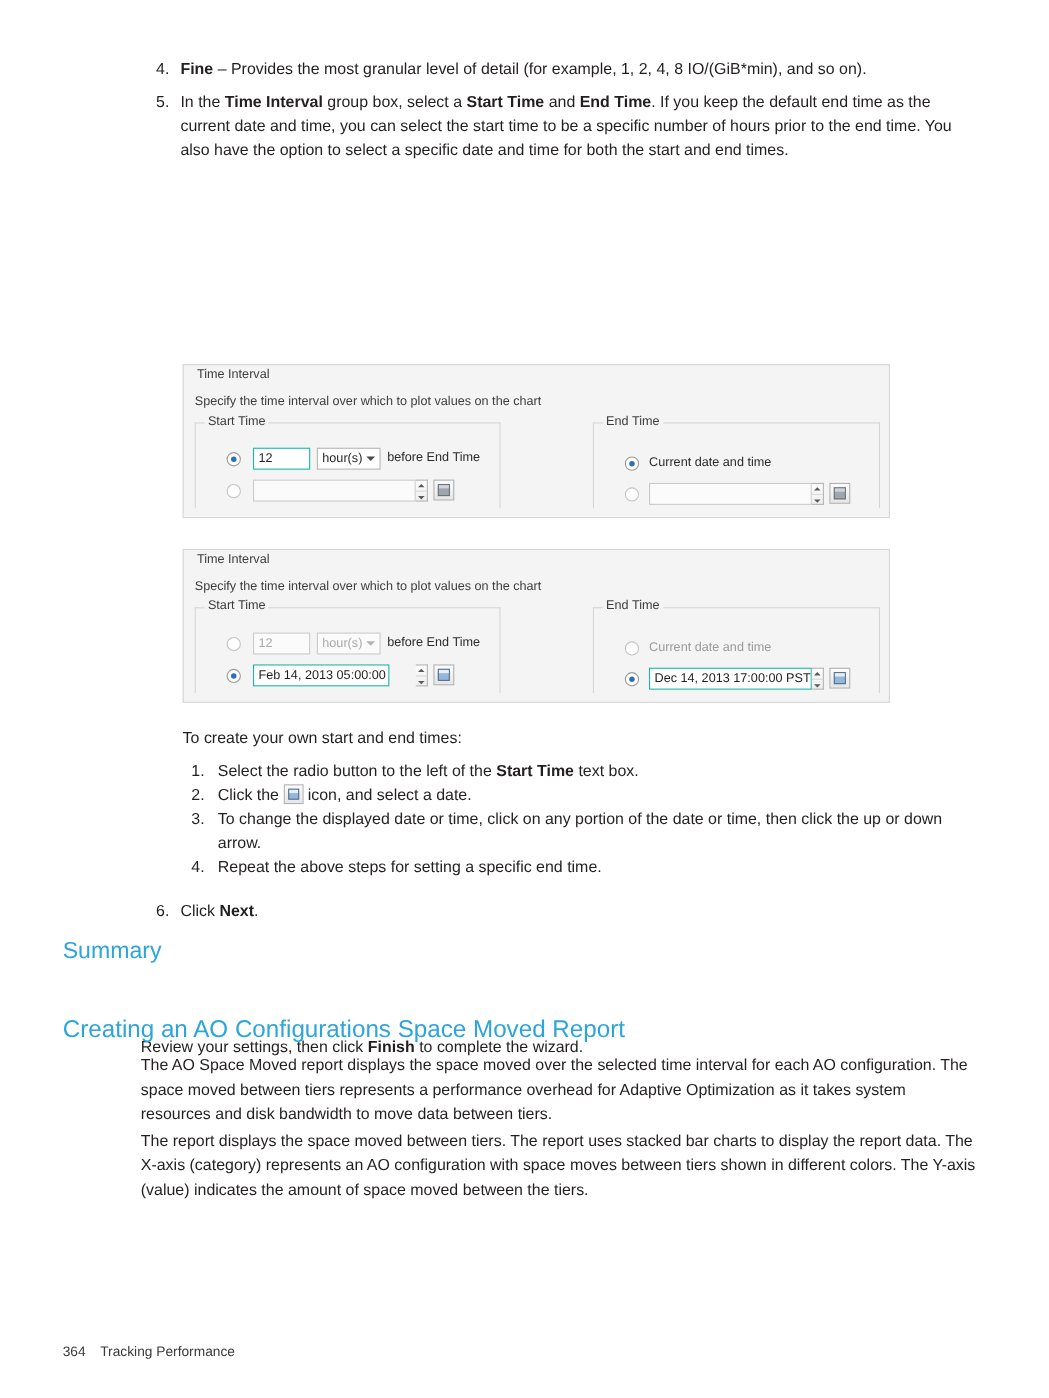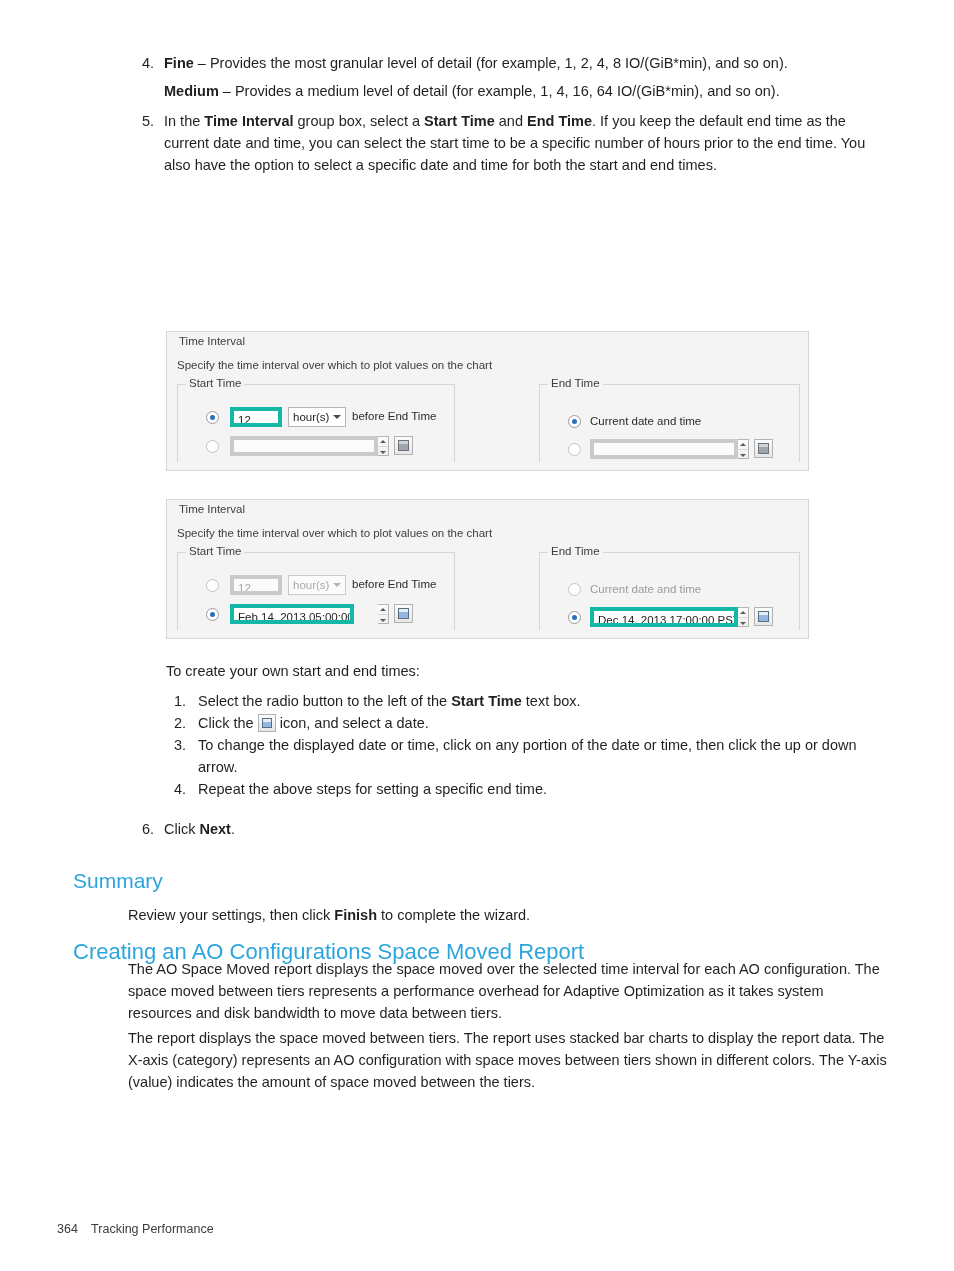--- a/index.html
+++ b/index.html
@@ -115,21 +115,21 @@
     position: absolute;
     left: 3px; top: 3px;
     width: 5px; height: 5px;
     border-radius: 50%;
     background: #2b6fba;
   }
   .radio.off { border-color: #c3c3c3; }
 
   .txtbox {
     position: absolute;
-    border: 4px solid #14b8a6;
+    border: 1px solid #14b8a6;
     background: #ffffff;
     box-sizing: border-box;
     font-size: 11.5px;
     color: #1f1f1f;
     padding: 2px 4px;
     line-height: 15px;
     overflow: hidden;
     white-space: nowrap;
   }
   .txtbox.dim { color: #a8a8a8; border-color: #cacaca; background: #fbfbfb; }
@@ -266,36 +266,36 @@
     left: 128px;
     top: 818px;
     font-size: 14.5px;
   }
   .step6 .step-num { width: 26px; }
   .step6 .step-body { margin-left: 36px; }
 
   
   h2.sec {
     position: absolute;
-    margin: 16px;
+    margin: 0;
     font-weight: normal;
     color: #2ca5dc;
     font-size: 21px;
   }
   #h-summary { left: 57px; top: 853px; }
   #h-creating { left: 57px; top: 923px; font-size: 22px; }
 
   .para {
     position: absolute;
     left: 128px;
     width: 760px;
     font-size: 14.5px;
     line-height: 1.52;
   }
-  #p-summary  { top: 904px; }
+  #p-summary  { top: 941px; }
   #p-ao1      { top: 958px; }
   #p-ao2      { top: 1027px; }
 
   
   .footer {
     position: absolute;
     left: 57px;
     top: 1222px;
     font-size: 12.5px;
     color: #3b3b3b;
@@ -306,21 +306,20 @@
 <body>
 
 <div class="page">
 
   <div class="steps">
 
     <div class="step" style="margin-bottom:8px;">
       <div class="step-num">4.</div>
       <div class="step-body">
         <p><b class="b">Fine</b> – Provides the most granular level of detail (for example, 1, 2, 4, 8 IO/(GiB*min), and so on).</p>
-        <p><b class="b">Medium</b> – Provides a medium level of detail (for example, 1, 4, 16, 64 IO/(GiB*min), and so on).</p>
       </div>
     </div>
 
     <div class="step">
       <div class="step-num">5.</div>
       <div class="step-body">
         <p>In the <b class="b">Time Interval</b> group box, select a <b class="b">Start Time</b> and <b class="b">End Time</b>. If you keep the default end time as the current date and time, you can select the start time to be a specific number of hours prior to the end time. You also have the option to select a specific date and time for both the start and end times.</p>
       </div>
     </div>
 

